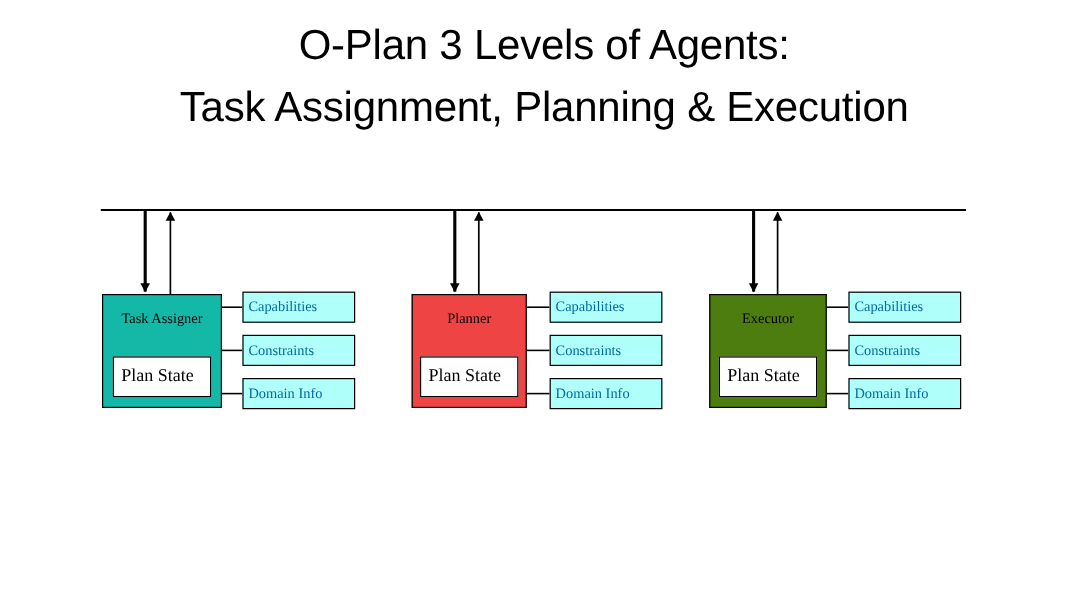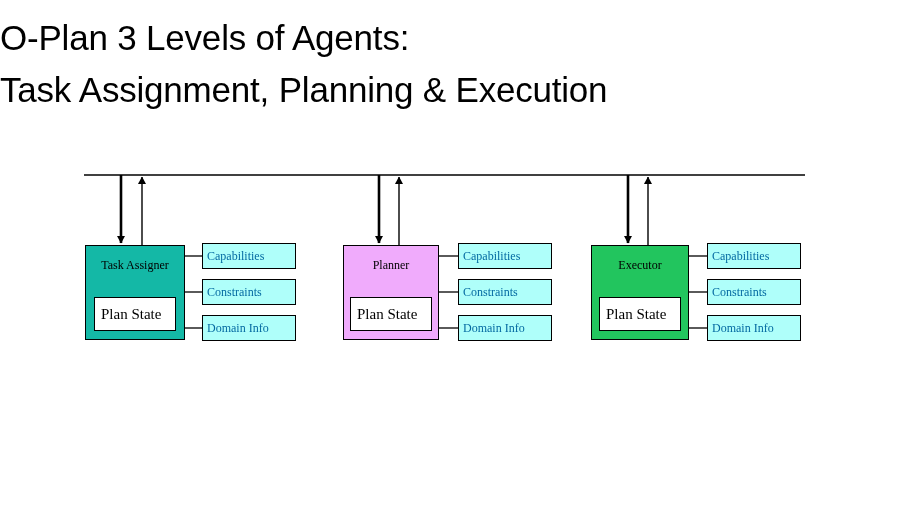--- a/index.html
+++ b/index.html
@@ -15,20 +15,21 @@
     overflow: hidden;
     font-family: "Liberation Sans", sans-serif;
   }
 
   
   #title-block {
     position: absolute;
     left: 0;
     top: 12px;
     width: 907px;
+    text-align: center;
     color: #000000;
   }
   .title-line {
     font-family: "Liberation Sans", sans-serif;
     font-size: 35px;
     line-height: 52px;
     font-weight: normal;
     letter-spacing: -0.2px;
     white-space: nowrap;
     color: #000000;
@@ -149,36 +150,36 @@
       </div>
       <div class="attr-box" style="left: 202px; top: 243px; width: 94px; height: 26px; background: rgb(175, 255, 250);">
         <div class="attr-label">Capabilities</div>
       </div>
       <div class="attr-box" style="left: 202px; top: 279px; width: 94px; height: 26px; background: rgb(175, 255, 250);">
         <div class="attr-label">Constraints</div>
       </div>
       <div class="attr-box" style="left: 202px; top: 315px; width: 94px; height: 26px; background: rgb(175, 255, 250);">
         <div class="attr-label">Domain  Info</div>
       </div>
-      <div class="agent-box" style="left: 343px; top: 245px; width: 96px; height: 95px; background: #f0abfc;">
+      <div class="agent-box" style="left: 343px; top: 245px; width: 96px; height: 95px; background: #ef4444;">
         <div class="agent-name">Planner</div>
       </div>
       <div class="plan-state-box" style="left: 350px; top: 297px; width: 82px; height: 34px; background: rgb(255, 255, 255);">
         <div class="plan-state-label">Plan State</div>
       </div>
       <div class="attr-box" style="left: 458px; top: 243px; width: 94px; height: 26px; background: rgb(175, 255, 250);">
         <div class="attr-label">Capabilities</div>
       </div>
       <div class="attr-box" style="left: 458px; top: 279px; width: 94px; height: 26px; background: rgb(175, 255, 250);">
         <div class="attr-label">Constraints</div>
       </div>
       <div class="attr-box" style="left: 458px; top: 315px; width: 94px; height: 26px; background: rgb(175, 255, 250);">
         <div class="attr-label">Domain  Info</div>
       </div>
-      <div class="agent-box" style="left: 591px; top: 245px; width: 98px; height: 95px; background: #22c55e;">
+      <div class="agent-box" style="left: 591px; top: 245px; width: 98px; height: 95px; background: #4d7c0f;">
         <div class="agent-name">Executor</div>
       </div>
       <div class="plan-state-box" style="left: 599px; top: 297px; width: 82px; height: 34px; background: rgb(255, 255, 255);">
         <div class="plan-state-label">Plan State</div>
       </div>
       <div class="attr-box" style="left: 707px; top: 243px; width: 94px; height: 26px; background: rgb(175, 255, 250);">
         <div class="attr-label">Capabilities</div>
       </div>
       <div class="attr-box" style="left: 707px; top: 279px; width: 94px; height: 26px; background: rgb(175, 255, 250);">
         <div class="attr-label">Constraints</div>

